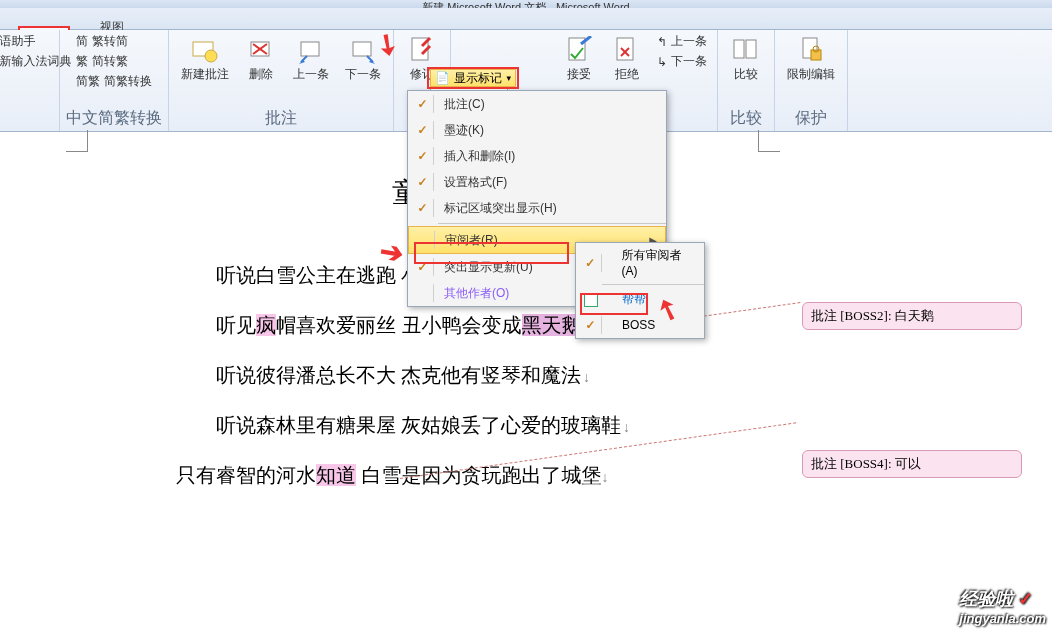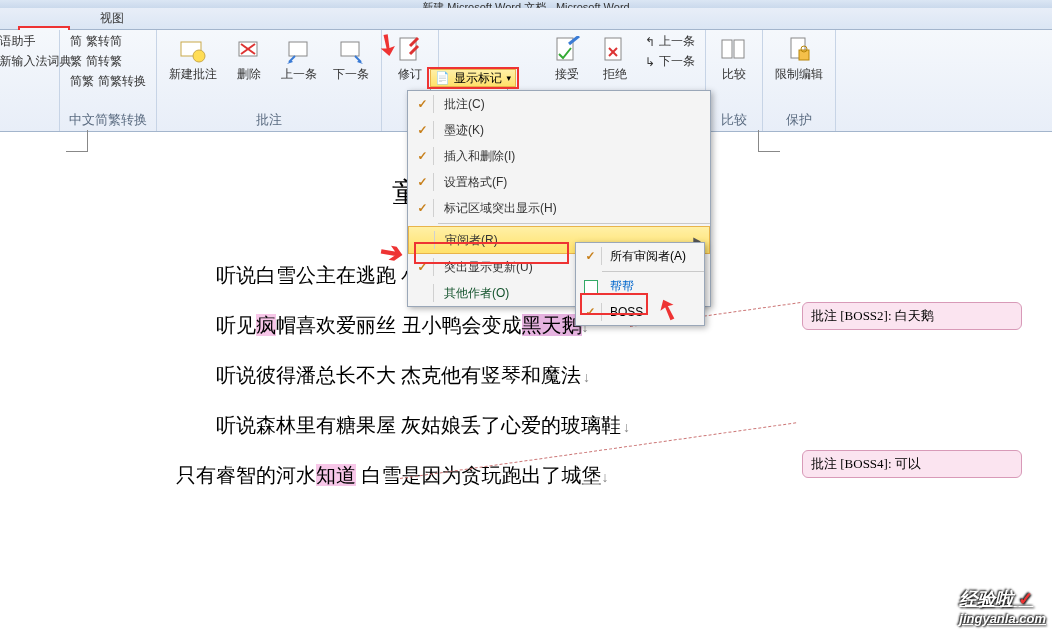--- a/index.html
+++ b/index.html
@@ -1,42 +1,42 @@
 <!DOCTYPE html>
 <html><head>
 <meta charset="utf-8">
 <style>
   * { box-sizing: border-box; margin: 0; padding: 0; font-family: "Microsoft YaHei", SimSun, sans-serif; }
   body { background: #fff; width: 1052px; height: 632px; overflow: hidden; position: relative; }
   .titlebar { height: 8px; background: linear-gradient(#dbe6f4,#cad9ec); text-align:center; font-size:11px; color:#333; overflow:hidden; }
   .tabs { height: 22px; background: linear-gradient(#e8eef8,#dbe6f4); border-bottom:1px solid #a3b5cc; display:flex; }
-  .tab { padding: 2px 12px; font-size: 12px; color:#3b3b3b; border-right:1px solid transparent; cursor:pointer; }
+  .tab { padding: 2px 12px; font-size: 12px; color:#3b3b3b; border-right:1px solid transparent; cursor:pointer;margin-top:9px; }
   .tab.active { background:#f5f8fc; }
   .tab-box { border:2px solid #e33; margin:18px; }
   .ribbon { height: 102px; background: linear-gradient(#f5f8fc,#e8eef8); border-bottom:1px solid #a3b5cc; display:flex; position:relative; }
   .group { border-right:1px solid #c7d4e6; padding:2px 6px 0 6px; display:flex; flex-direction:column; justify-content:space-between; align-items:center; }
-  .group-label { font-size:13px; color:#5a6b80; text-align:center; padding:2px 0; }
+  .group-label { font-size:16px; color:#5a6b80; text-align:center; padding:2px 0; }
   .btns-col { display:flex; flex-direction:column; gap:1px; }
   .small-btn { display:flex; align-items:center; gap:4px; font-size:12px; color:#333; padding:1px 4px; cursor:pointer; white-space:nowrap; }
   .big-btn { display:flex; flex-direction:column; align-items:center; font-size:12px; color:#333; padding:2px 6px; cursor:pointer; }
   .big-btn .icn { width:32px; height:32px; display:flex; align-items:center; justify-content:center; }
   .row { display:flex; gap:4px; }
   .icn svg { display:block; }
   
-  .dropdown { position:absolute; left:407px; top:40px; width:304px; background:#f4f4f4; border:1px solid #9aa7b8; box-shadow:2px 2px 6px rgba(0,0,0,.3); z-index:10; }
+  .dropdown { position:absolute; left:407px; top:40px; width:260px; background:#f4f4f4; border:1px solid #9aa7b8; box-shadow:2px 2px 6px rgba(0,0,0,.3); z-index:10; }
   .show-markup-box { border:2px solid #e33; position:absolute; left:427px; top:67px; width:92px; height:22px; z-index:12; pointer-events:none; }
   .dd-item { display:flex; align-items:center; padding:4px 8px 4px 4px; font-size:12px; color:#333; gap:8px; }
   .dd-item.hl { background:linear-gradient(#fff0a6,#ffe16b); border:1px solid #e8b44a;justify-content:space-between; }
   .chk { width:22px; height:18px; display:flex; align-items:center; justify-content:center; border-right:1px solid #d0d0d0; margin-right:2px; }
   .chk.on::after { content:"✓"; color:#c77f1a; font-weight:bold; }
   .dd-sep { height:1px; background:#c9c9c9; margin:2px 0 2px 30px; }
   .arrow-r { margin-left:auto; color:#555; font-size:10px; }
   
   .submenu { position:absolute; left:575px; top:242px; width:130px; background:#f4f4f4; border:1px solid #9aa7b8; box-shadow:2px 2px 6px rgba(0,0,0,.3); z-index:11; }
-  .sm-item { display:flex; align-items:center; padding:4px 8px 4px 4px; font-size:12px; gap:8px; }
+  .sm-item { display:flex; align-items:center; padding:4px 8px 4px 4px; font-size:12px; gap:20px; }
   .sm-chk { width:22px; height:18px; display:flex; align-items:center; justify-content:center; border-right:1px solid #d0d0d0; }
   .sm-chk.blue { border:1px solid #3a6; background:#fff; width:14px; height:14px; margin-left:4px; margin-right:4px; }
   .sm-chk.on::after { content:"✓"; color:#c77f1a; font-weight:bold; }
   .boss-box { border:2px solid #e33; position:absolute; left:580px; top:293px; width:68px; height:22px; z-index:13; pointer-events:none; }
   .reviewer-box { border:2px solid #e33; position:absolute; left:414px; top:242px; width:155px; height:22px; z-index:13; pointer-events:none; }
   .corner { position:absolute; width:22px; height:22px; }
   .corner.tl { left:66px; top:130px; border-left:1px solid #888; border-top:1px solid #888; transform:rotate(180deg);}
   .corner.tr { left:758px; top:130px; border-right:1px solid #888; border-top:1px solid #888; transform:rotate(180deg);}
   .doc-title { font-size:28px; font-family:SimSun; position:absolute; left:392px; top:174px; }
   .para { font-family:SimSun; font-size:20px; color:#000; position:absolute; white-space:nowrap; }
@@ -54,21 +54,21 @@
   .cl2 { left:400px; top:478px; width:400px; transform:rotate(-8deg); transform-origin:left; }
   .comment-box { position:absolute; background:#fbe4f0; border:1px solid #d89ab8; border-radius:6px; padding:4px 8px; font-size:13px; font-family:SimSun; }
   .cb1 { left:802px; top:302px; width:220px; }
   .cb2 { left:802px; top:450px; width:220px; }
   
   .red-arrow { position:absolute; color:#e33; font-size:28px; font-weight:bold; z-index:20; }
   .ra1 { left:376px; top:28px; transform:rotate(35deg); }
   .ra2 { left:380px; top:236px; transform:rotate(10deg); }
   .ra3 { left:656px; top:294px; transform:rotate(200deg); }
   
-  .watermark { position:absolute; right:6px; bottom:6px; font-size:18px; font-weight:bold; color:#fff; text-shadow:1px 1px 2px #000, -1px -1px 2px #000; font-style:italic;text-decoration:underline; }
+  .watermark { position:absolute; right:6px; bottom:6px; font-size:18px; font-weight:bold; color:#fff; text-shadow:1px 1px 2px #000, -1px -1px 2px #000; font-style:italic; }
   .watermark .chk-red { color:#e33; font-style:normal; }
   .watermark .url { font-size:13px; display:block; }
   
   .final-combo { position:absolute; left:430px; top:44px; width:78px; height:18px; background:#fff; border:1px solid #9aa7b8; font-size:11px; display:flex; align-items:center; padding:0 4px; z-index:9; }
   .final-combo::after { content:"▾"; margin-left:auto; font-size:9px; color:#555; }
   .link-blue { color:#0066cc; }
 </style>
 </head>
 <body>
 
@@ -264,21 +264,21 @@
   <div class="dd-sep"></div>
   <div class="dd-item hl">
       <span class="chk"></span>
       <span>审阅者(R)</span>
       <span class="arrow-r">▶</span>
     </div>
   <div class="dd-item">
       <span class="chk on"></span>
       <span>突出显示更新(U)</span>
     </div>
-  <div class="dd-item" style="color:#14532d">
+  <div class="dd-item" style="color:#8b5cf6">
       <span class="chk"></span>
       <span>其他作者(O)</span>
     </div>
 </div>
 
 <div class="reviewer-box"></div>
 
 <div class="submenu">
   <div class="sm-item">
       <span class="sm-chk on"></span>

